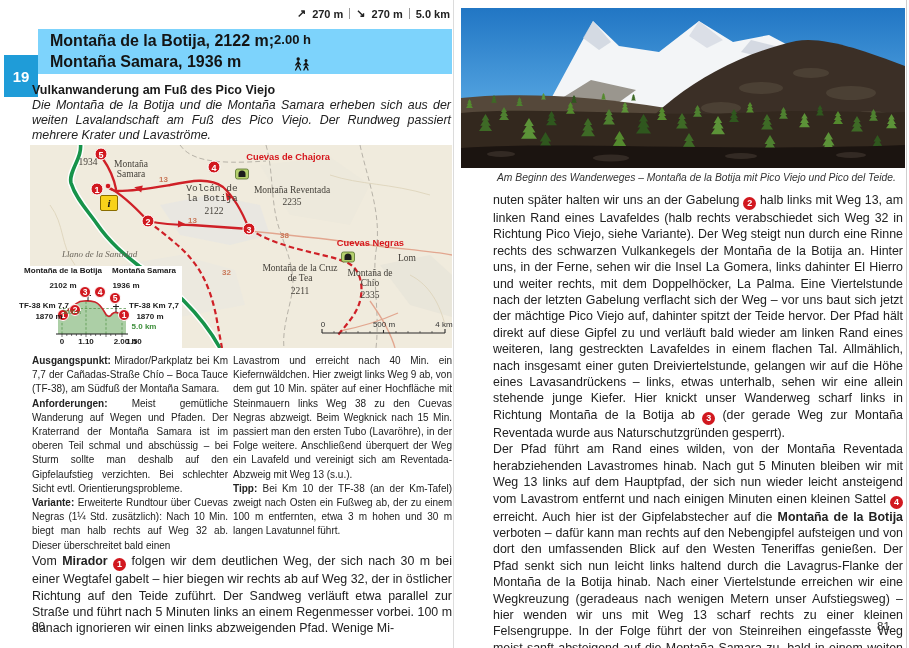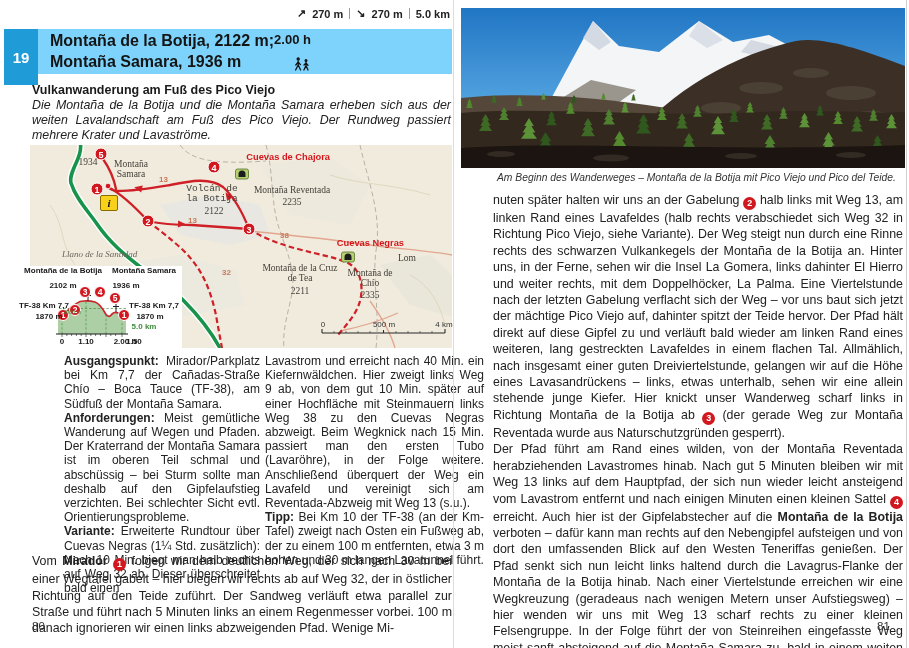--- a/index.html
+++ b/index.html
@@ -9,21 +9,21 @@
   
   .tbadge{display:inline-flex;align-items:center;justify-content:center;width:13px;height:13px;border-radius:50%;
           background:#d1181f;color:#fff;font-size:9px;font-weight:bold;line-height:1;vertical-align:-2px;}
   .wp{position:absolute;width:13px;height:13px;border-radius:50%;background:#d1181f;color:#fff;font-size:9px;font-weight:bold;
       display:flex;align-items:center;justify-content:center;transform:translate(-50%,-50%);border:1px solid #fff;box-sizing:border-box;z-index:6;}
   .wp.sm{width:12px;height:12px;font-size:8.5px;}
   
   .stats{top:7px;right:459px;font-size:11px;font-weight:bold;color:#222;display:flex;align-items:center;gap:6px;}
   .sep{width:1px;height:11px;background:#9a9a9a;display:inline-block;}
   .title-row{top:29px;left:4px;width:448px;height:45px;display:flex;}
-  .route-badge{width:34px;height:56px;background:#1f9cd8;color:#fff;font-size:15px;font-weight:bold;display:flex;align-items:center;justify-content:center;}
+  .route-badge{width:34px;height:42px;background:#1f9cd8;color:#fff;font-size:15px;font-weight:bold;display:flex;align-items:center;justify-content:center;margin-top:26px;}
   .title-bar{flex:1;background:#7dd3fc;display:flex;justify-content:flex-start;padding:2px 8px 2px 12px;box-sizing:border-box;}
   .title-text{font-size:16px;line-height:20.5px;font-weight:bold;color:#141414;}
   .title-side{text-align:right;display:flex;flex-direction:column;align-items:flex-end;justify-content:space-between;padding:1px 0;}
   .duration{font-size:13px;font-weight:bold;color:#141414;}
   .intro-head{top:83px;left:32px;width:418px;font-size:12.5px;font-weight:bold;color:#1a1a1a;}
   .intro-text{top:98px;left:32px;width:419px;font-size:12.4px;line-height:15px;font-style:italic;color:#222;text-align:justify;}
   
   .map{top:145px;left:30px;width:422px;height:203px;}
   .map svg{position:absolute;top:0;left:0;}
   .maplabel{position:absolute;font-family:"Liberation Serif",serif;font-size:9.5px;color:#45413a;text-align:center;line-height:1.08;z-index:4;}
@@ -35,21 +35,21 @@
   .infobox{position:absolute;width:16px;height:14px;background:#f8d21a;border:1px solid #8a6d00;border-radius:2px;color:#111;
            font-family:"Liberation Serif",serif;font-weight:bold;font-style:italic;font-size:11px;display:flex;align-items:center;justify-content:center;z-index:5;}
   
   .profile{top:266px;left:0;width:182px;height:84px;background:#fff;z-index:7;}
   .plabel{position:absolute;font-size:8px;font-weight:bold;color:#1a1a1a;text-align:center;line-height:1.1;z-index:8;}
   .pelev{position:absolute;font-size:8px;font-weight:bold;color:#1a1a1a;text-align:center;z-index:8;}
   .pkm{position:absolute;font-size:8px;font-weight:bold;color:#3f8f3c;text-align:center;z-index:8;}
   .ptick{position:absolute;font-size:8px;font-weight:bold;color:#1a1a1a;text-align:center;z-index:8;}
   .p2000{position:absolute;font-size:5.5px;color:#3f8f3c;z-index:8;}
   
-  .col{font-size:12px;line-height:14.2px;text-align:justify;color:#222;margin-left:32px;}
+  .col{font-size:10px;line-height:14.2px;text-align:justify;color:#222;}
   .col p,.bodytext p{margin:0;}
   .col1{top:354px;left:32px;width:196px;}
   .col2{top:354px;left:233px;width:219px;}
   .bottom-par{top:541px;left:32px;width:420px;font-size:12.4px;line-height:16.2px;text-align:justify;color:#222;}
   .pageno{font-size:11.5px;color:#333;}
   
   .photo{top:8px;left:461px;width:444px;height:160px;}
   .caption{top:172px;left:497px;width:402px;font-size:10.3px;font-style:italic;color:#333;}
   .bodytext{top:192px;left:493px;width:410px;font-size:12.4px;line-height:16.4px;text-align:justify;color:#222;}
   .gutter{top:0;left:453px;width:1px;height:648px;background:#dcdcdc;}

